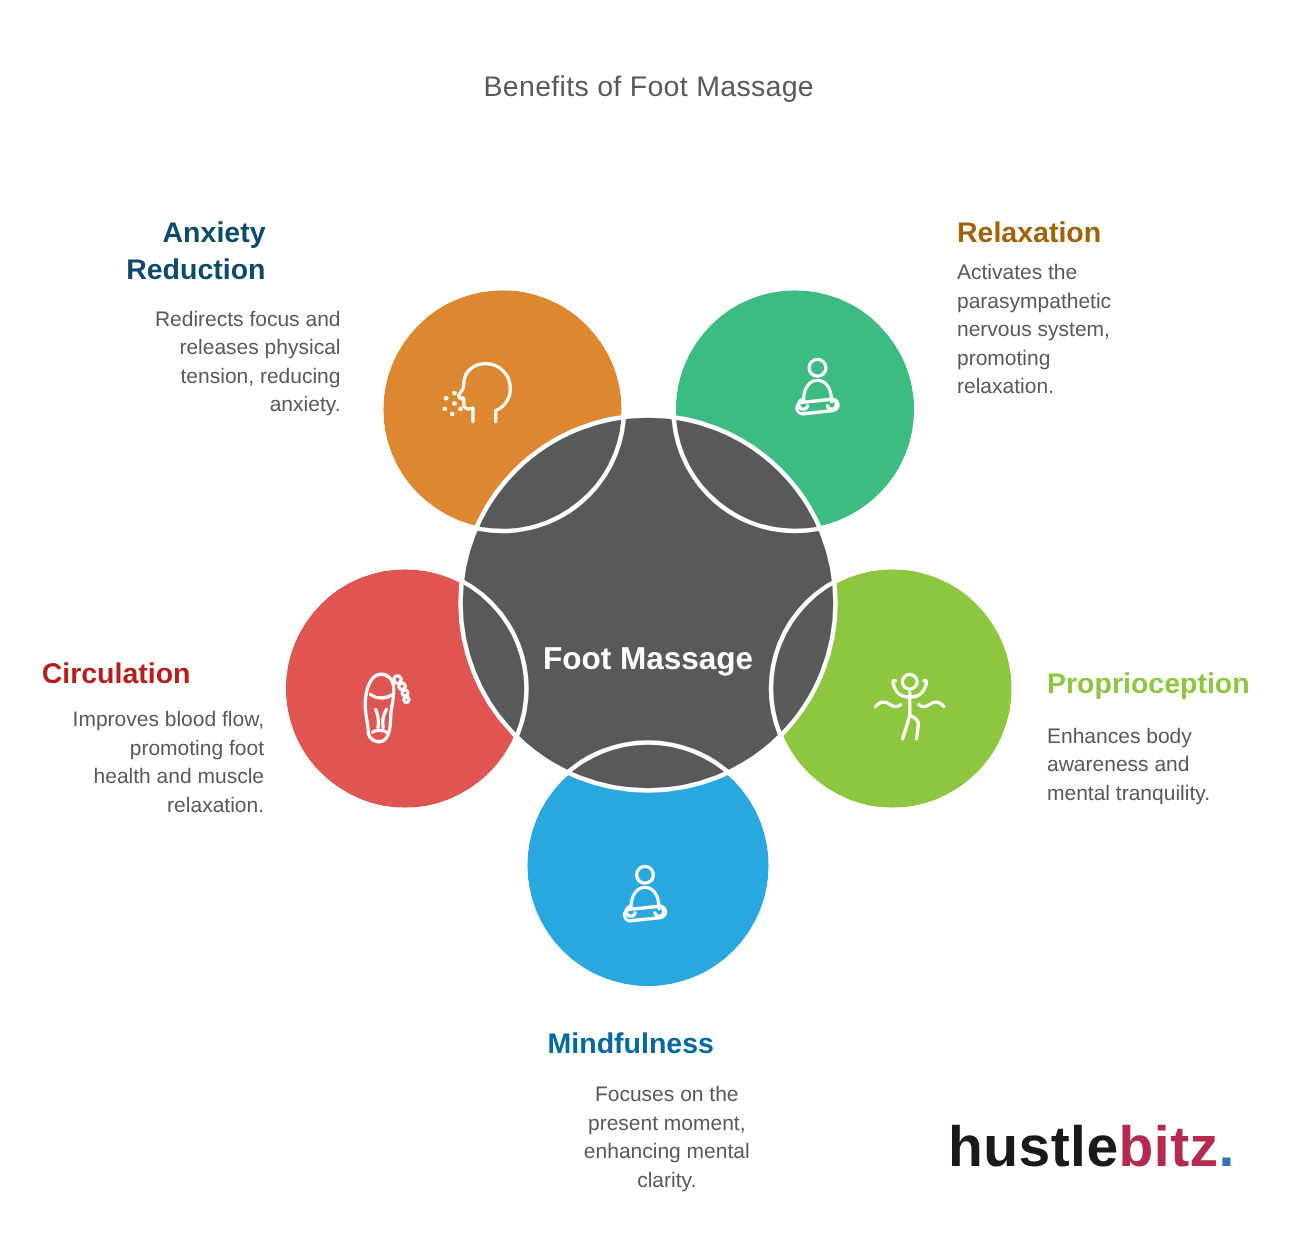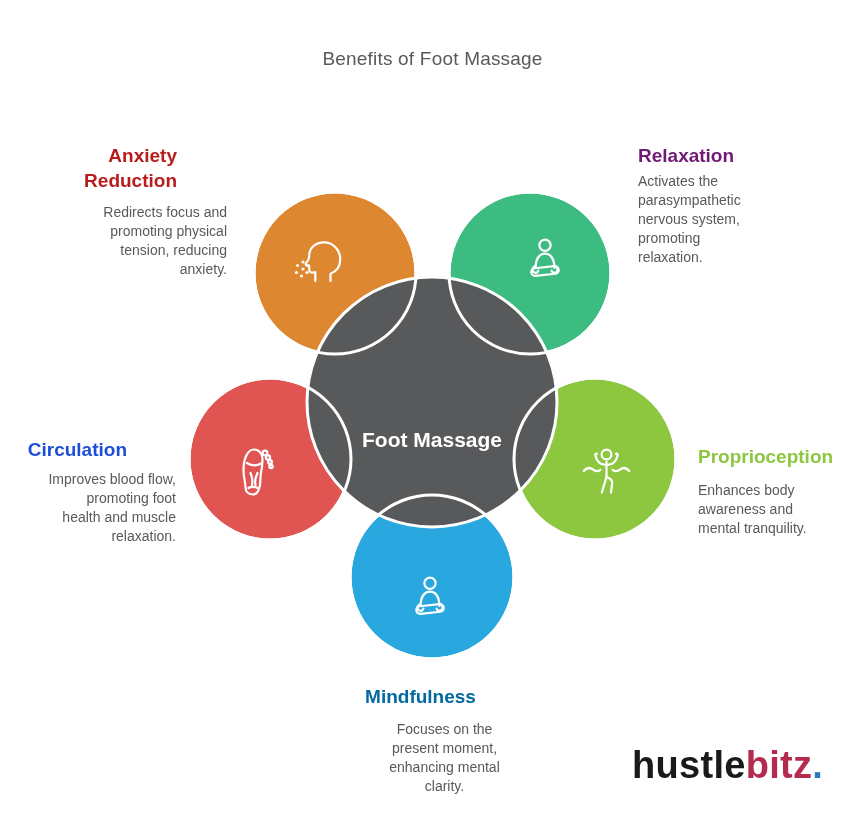--- a/index.html
+++ b/index.html
@@ -121,35 +121,35 @@
       <path class="icon-stroke" d="M25.5 30 C30 31.5 32 34 31 38 L30 45.5"></path>
     </g>
 
     <g transform="translate(406,575)">
       <use href="#meditate"></use>
     </g>
   </svg>
 
   <div id="center-label" class="abs">Foot Massage</div>
 
-  <div id="anxiety-heading" class="abs heading ta-r" style="color: #b91c1c; margin-left: 32px;">Anxiety
+  <div id="anxiety-heading" class="abs heading ta-r" style="color: #0c4a6e; margin-left: 32px;">Anxiety
 Reduction</div>
   <div id="anxiety-desc" class="abs desc ta-r">Redirects focus and
-promoting physical
+releases physical
 tension, reducing
 anxiety.</div>
 
-  <div id="relaxation-heading" class="abs heading" style="color: #701a75;">Relaxation</div>
+  <div id="relaxation-heading" class="abs heading" style="color: #a16207;">Relaxation</div>
   <div id="relaxation-desc" class="abs desc">Activates the
 parasympathetic
 nervous system,
 promoting
 relaxation.</div>
 
-  <div id="circulation-heading" class="abs heading ta-r" style="color: #1d4ed8;">Circulation</div>
+  <div id="circulation-heading" class="abs heading ta-r" style="color: #b91c1c;">Circulation</div>
   <div id="circulation-desc" class="abs desc ta-r">Improves blood flow,
 promoting foot
 health and muscle
 relaxation.</div>
 
   <div id="proprioception-heading" class="abs heading" style="color: rgb(141, 198, 63);">Proprioception</div>
   <div id="proprioception-desc" class="abs desc">Enhances body
 awareness and
 mental tranquility.</div>
 

